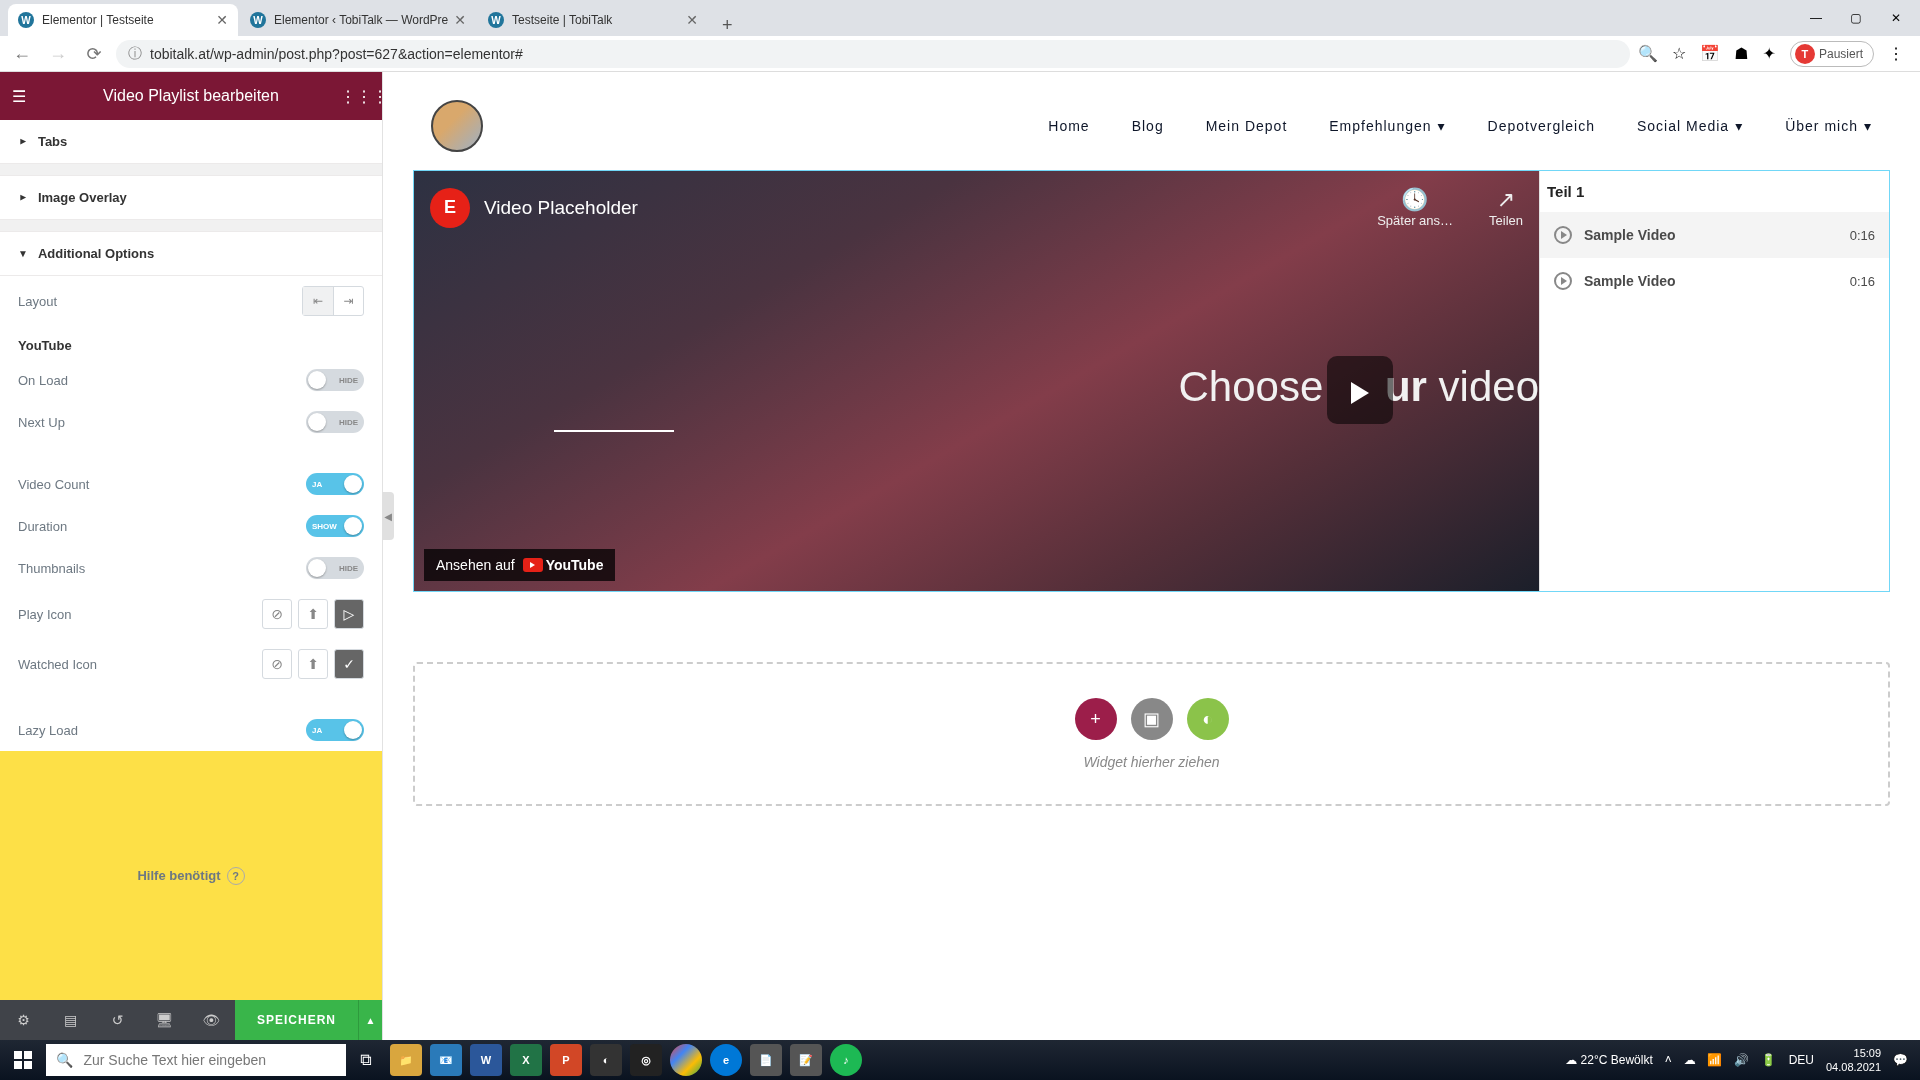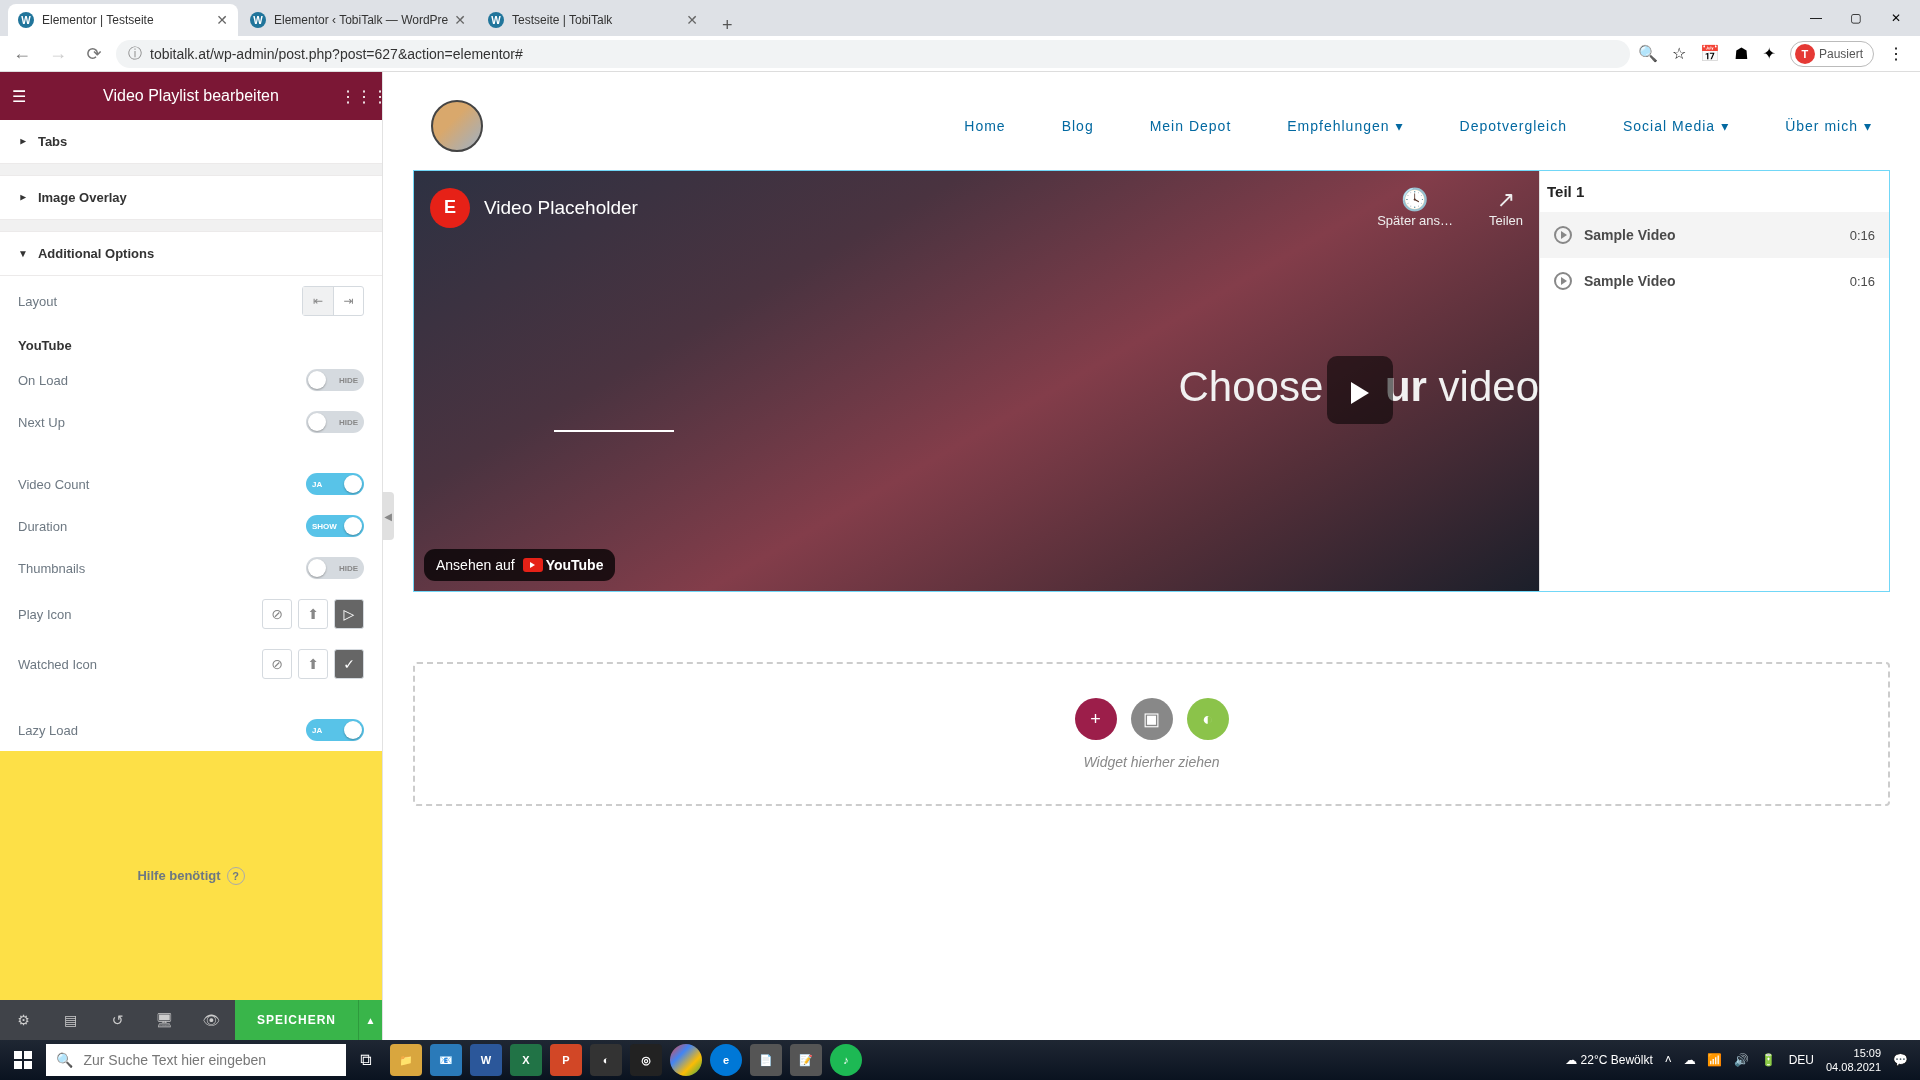--- a/index.html
+++ b/index.html
@@ -65,35 +65,35 @@
 .sidebar-footer .fbtn { flex: 1; text-align: center; color: #ccc; font-size: 14px; cursor: pointer; }
 .sidebar-footer .save-btn { background: #39b54a; color: #fff; padding: 0 22px; height: 100%; display: flex; align-items: center; font-size: 12px; font-weight: bold; letter-spacing: 1px; cursor: pointer; }
 .sidebar-footer .save-drop { background: #39b54a; color: #fff; border-left: 1px solid #2e9a3d; width: 24px; height: 100%; display: flex; align-items: center; justify-content: center; font-size: 10px; cursor: pointer; }
 
 .collapse-handle { position: absolute; right: -12px; top: 420px; width: 12px; height: 48px; background: #e0e0e0; border-radius: 0 4px 4px 0; display: flex; align-items: center; justify-content: center; font-size: 10px; color: #888; cursor: pointer; }
 
 
 .content { flex: 1; overflow: auto; padding: 10px 30px 30px; }
 .site-nav { display: flex; align-items: center; padding: 18px 18px; gap: 30px; }
 .site-logo { width: 52px; height: 52px; border-radius: 50%; background: linear-gradient(135deg, #d9a86c 40%, #9eb0c4); border: 2px solid #444; }
-.nav-links { margin-left: auto; display: flex; gap: 56px; font-size: 14px; color: #0369a1; letter-spacing: 1px; }
+.nav-links { margin-left: auto; display: flex; gap: 42px; font-size: 14px; color: #0f172a; letter-spacing: 1px; }
 .nav-links .nl { cursor: pointer; display: flex; align-items: center; gap: 6px; }
 
 .video-widget { border: 1px solid #71d7f7; display: flex; width: 100%; }
 .video-player { flex: 1; background: linear-gradient(150deg, #2d3142 0%, #4a3340 30%, #833d4a 55%, #552f39 75%, #1b1f2a 100%); position: relative; height: 420px; color: #fff; }
 .vp-header { position: absolute; top: 16px; left: 16px; right: 16px; display: flex; align-items: center; gap: 14px; }
 .vp-logo { width: 40px; height: 40px; border-radius: 50%; background: #e62117; color: #fff; display: flex; align-items: center; justify-content: center; font-size: 18px; font-weight: bold; }
 .vp-title { font-size: 19px; color: #fff; }
 .vp-actions { margin-left: auto; display: flex; gap: 36px; text-align: center; font-size: 13px; color: #eee; }
 .vp-actions .act { cursor: pointer; }
 .vp-center { position: absolute; top: 44%; left: 0; right: 0; text-align: right; font-size: 42px; font-weight: 400; color: #f1f1f1; }
 .vp-center .play { display: inline-block; background: rgba(0,0,0,0.55); border-radius: 10px; padding: 10px 24px; vertical-align: middle; margin: 0 -8px; position: relative; z-index: 2; }
 .vp-center .play-tri { display: inline-block; width: 0; height: 0; border-left: 18px solid #fff; border-top: 11px solid transparent; border-bottom: 11px solid transparent; }
 .vp-center .underline { display: block; width: 120px; height: 2px; background: #fff; margin: 6px auto 0 140px; }
-.vp-yt { position: absolute; bottom: 10px; left: 10px; background: rgba(0,0,0,0.75); padding: 8px 12px; display: flex; align-items: center; gap: 8px; font-size: 14px; border-radius: 11px; cursor: pointer; }
+.vp-yt { position: absolute; bottom: 10px; left: 10px; background: rgba(0,0,0,0.75); padding: 8px 12px; display: flex; align-items: center; gap: 8px; font-size: 14px; border-radius: 0; cursor: pointer; }
 .vp-yt .ytlogo { font-weight: bold; display: flex; align-items: center; gap: 3px; }
 .vp-yt .ytplay { background: #e62117; border-radius: 3px; width: 20px; height: 14px; display: inline-flex; align-items: center; justify-content: center; }
 .vp-yt .ytplay::before { content: ""; border-left: 5px solid #fff; border-top: 3px solid transparent; border-bottom: 3px solid transparent; }
 
 .playlist { width: 350px; background: #fff; border-left: 1px solid #e2e2e2; }
 .pl-header { display: flex; align-items: center; padding: 16px 14px; border-bottom: 1px solid #eee; }
 .pl-header .plt { font-size: 17px; font-weight: 700; color: #222; flex: 1; }
 .pl-header .plc { font-size: 14px; color: #666; }
 .pl-part { padding: 12px 7px; font-size: 15px; font-weight: 700; color: #222; }
 .pl-item { display: flex; align-items: center; padding: 14px 14px; gap: 12px; cursor: pointer; }

